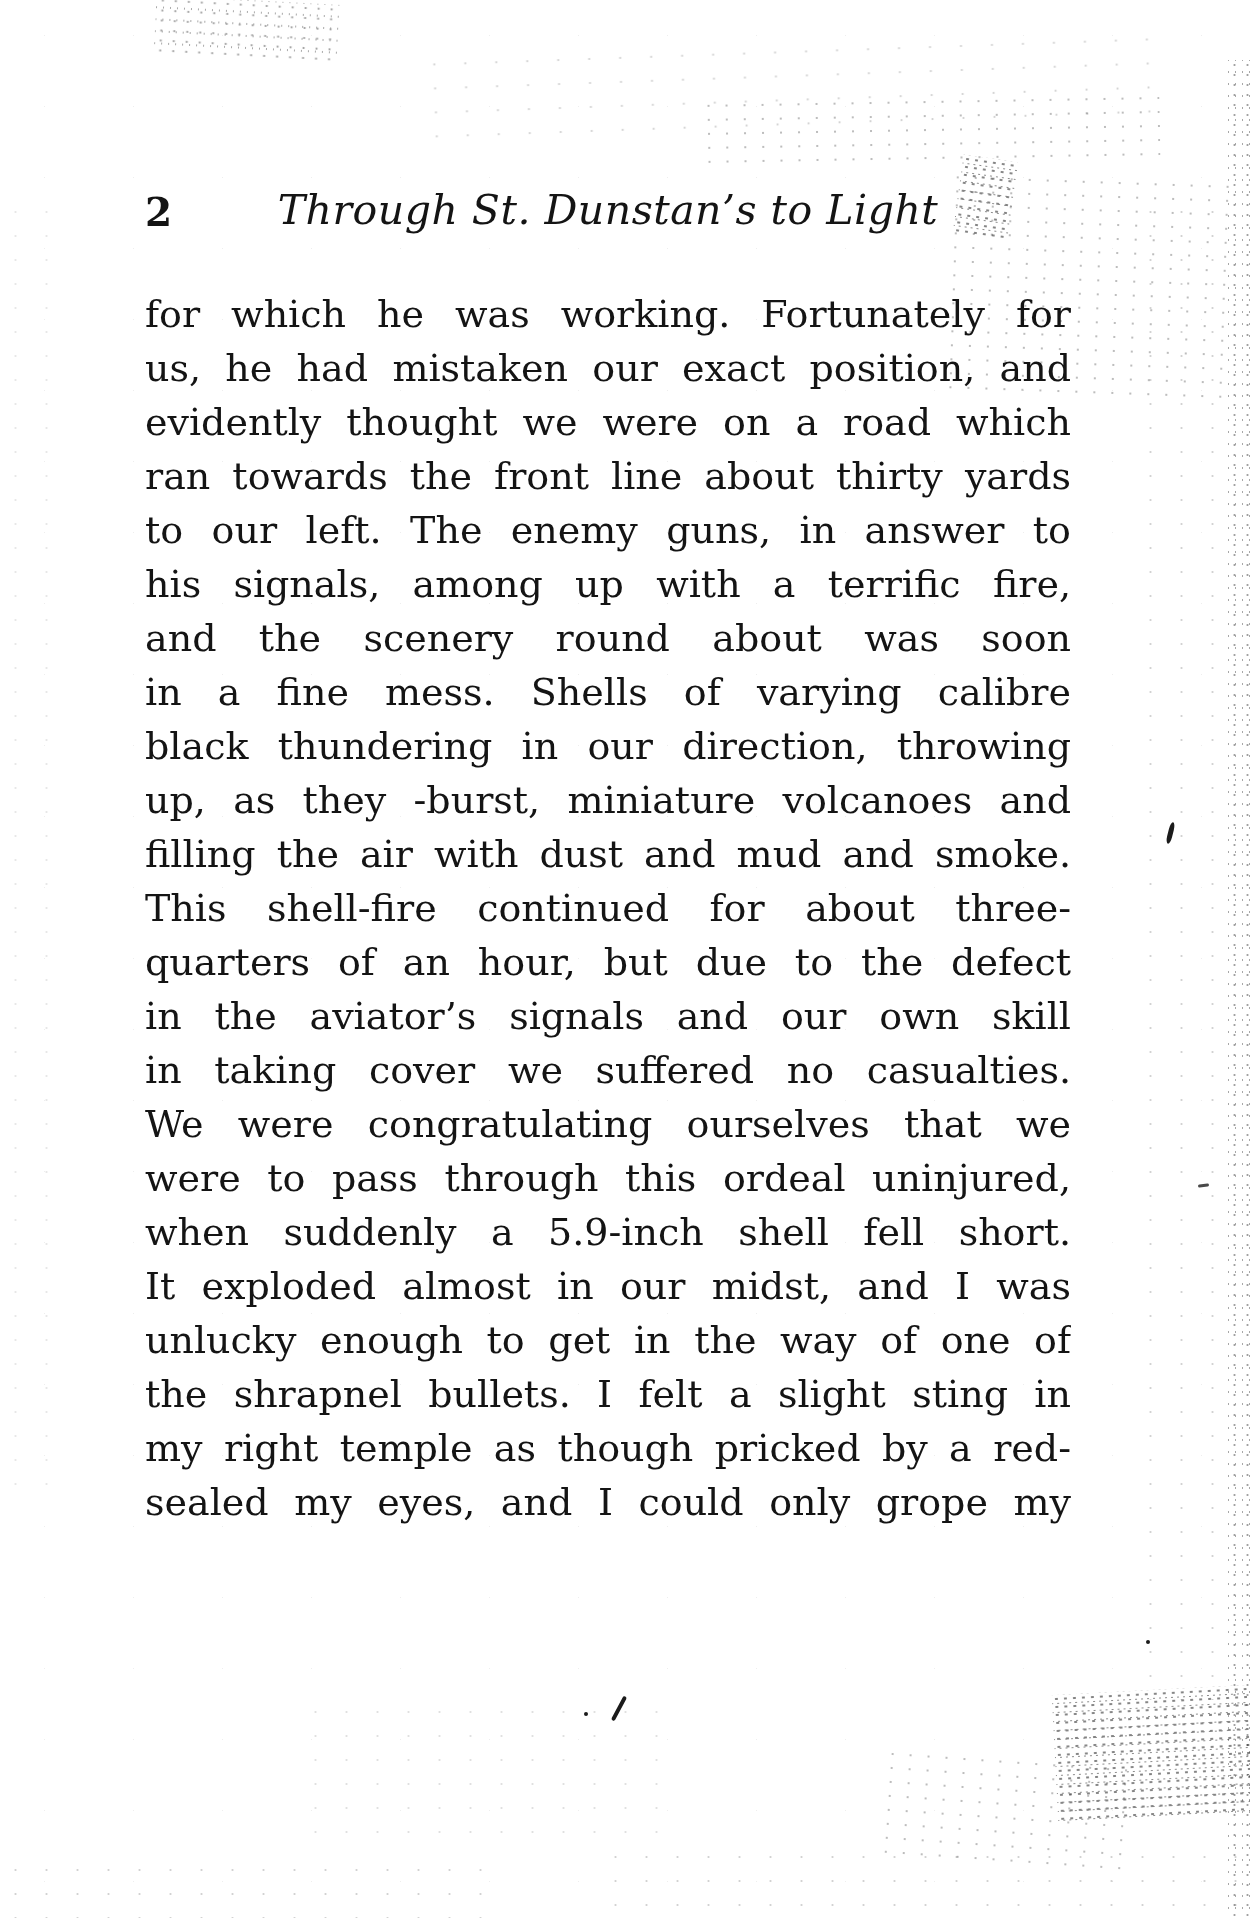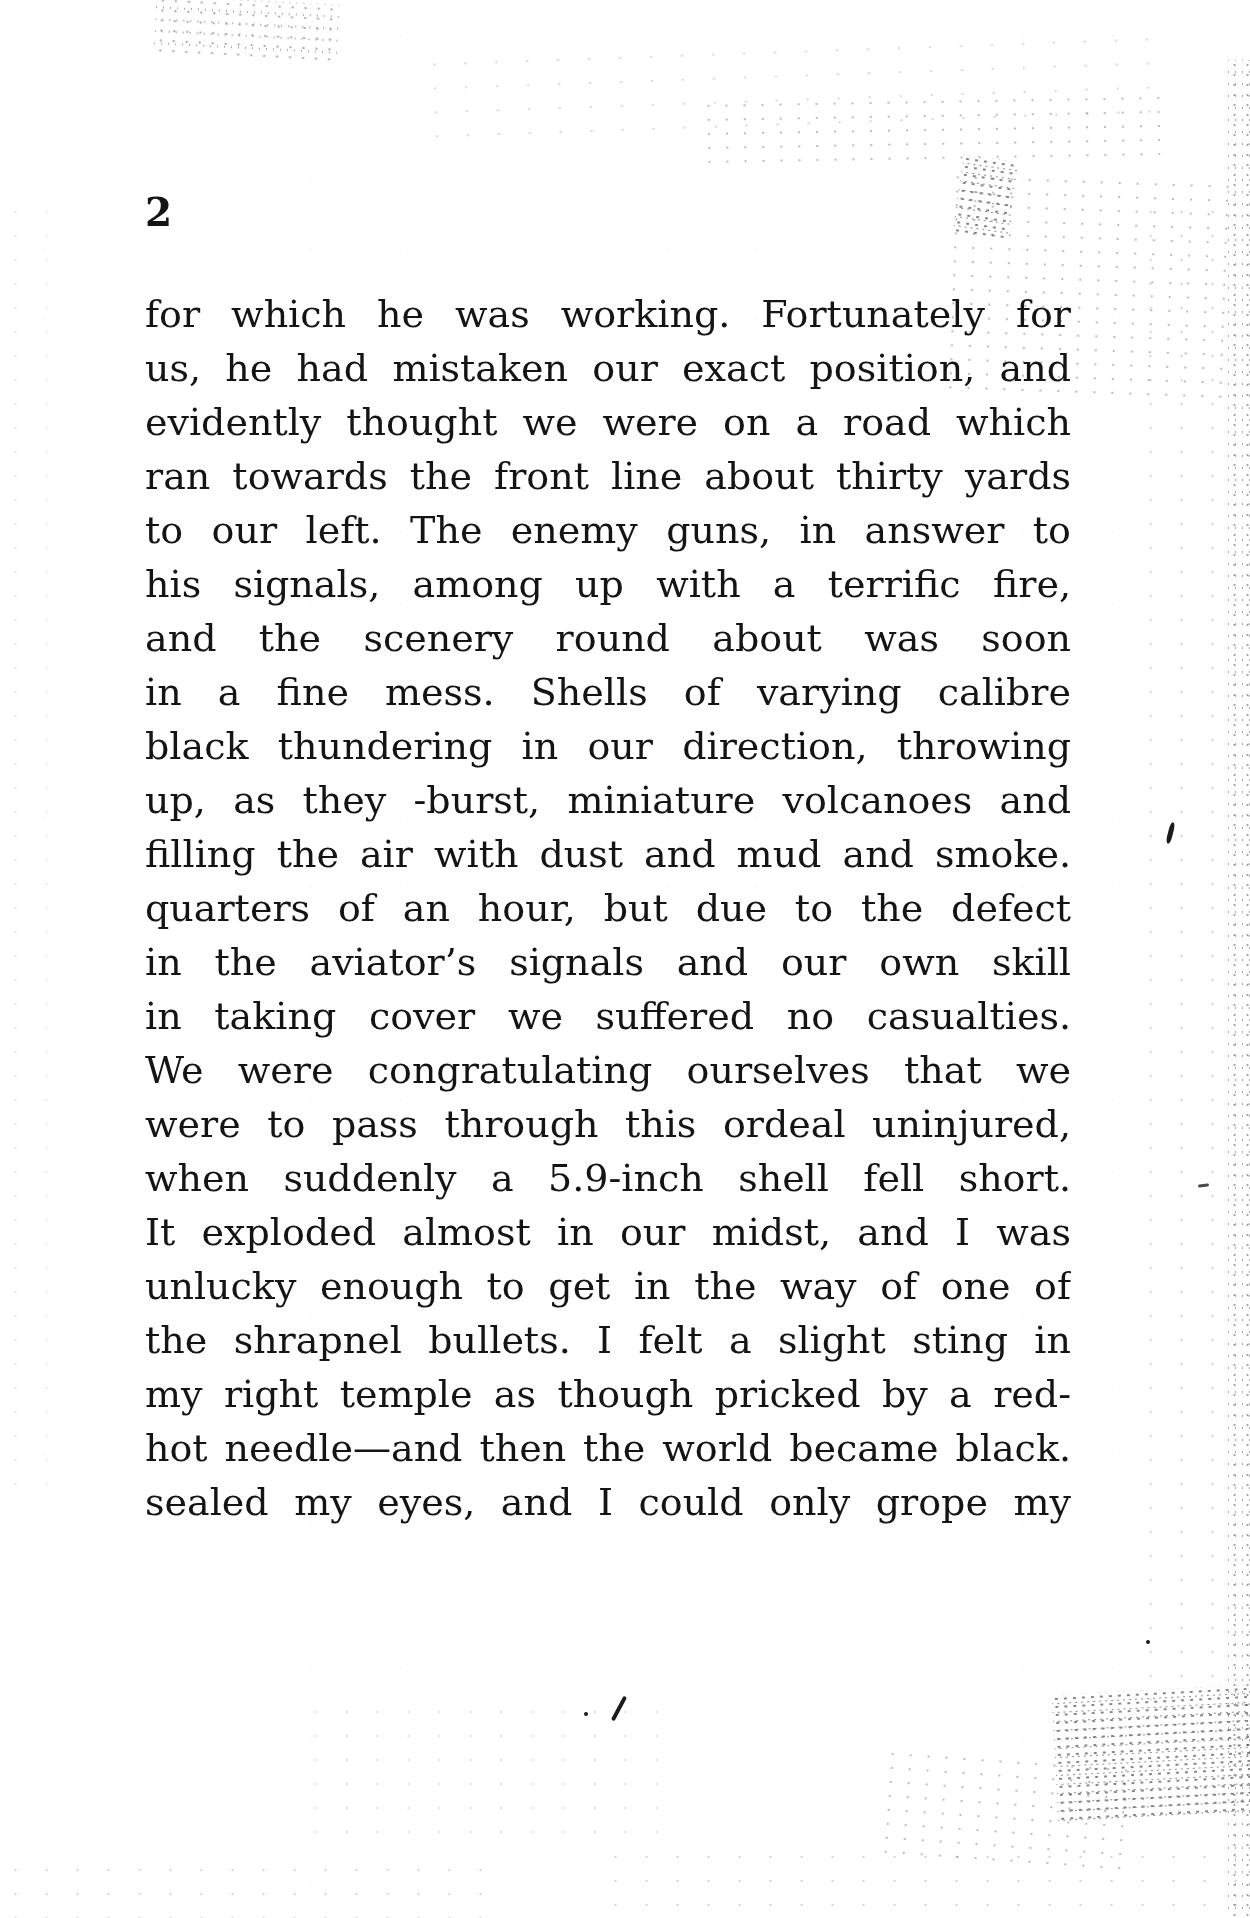--- a/index.html
+++ b/index.html
@@ -84,45 +84,46 @@
   .ink-dash { width: 11px; height: 3px; border-radius: 2px; transform: rotate(-8deg); opacity: .8; }
   .ink-dot { width: 4px; height: 4px; border-radius: 50%; }
 </style>
 </head>
 <body>
 
 <div class="page">
 
   <header class="running-head">
     <span class="pagenum">2</span>
+    <span class="running-title">Through St. Dunstan’s to Light</span>
   </header>
 
   <main class="body-text">
     <div class="line">for which he was working.  Fortunately for</div>
     <div class="line">us, he had mistaken our exact position, and</div>
     <div class="line">evidently thought we were on a road which</div>
     <div class="line">ran towards the front line about thirty yards</div>
     <div class="line">to our left.  The enemy guns, in answer to</div>
     <div class="line">his signals, among up with a terrific fire,</div>
     <div class="line">and the scenery round about was soon</div>
     <div class="line">in a fine mess.  Shells of varying calibre</div>
     <div class="line">black thundering in our direction, throwing</div>
     <div class="line">up, as they -burst, miniature volcanoes and</div>
     <div class="line">filling the air with dust and mud and smoke.</div>
+    <div class="line">This shell-fire continued for about three-</div>
     <div class="line">quarters of an hour, but due to the defect</div>
     <div class="line">in the aviator’s signals and our own skill</div>
     <div class="line">in taking cover we suffered no casualties.</div>
     <div class="line">We were congratulating ourselves that we</div>
     <div class="line">were to pass through this ordeal uninjured,</div>
     <div class="line">when suddenly a 5.9-inch shell fell short.</div>
     <div class="line">It exploded almost in our midst, and I was</div>
     <div class="line">unlucky enough to get in the way of one of</div>
     <div class="line">the shrapnel bullets.  I felt a slight sting in</div>
     <div class="line">my right temple as though pricked by a red-</div>
-    <div class="line">hot needle—and then the world became black.</div>
     <div class="line">sealed my eyes, and I could only grope my</div>
   </main>
 
   <div class="noise nm" style="left:155px; top:0;    width:185px; height:58px;  transform:rotate(3deg);"></div>
   <div class="noise nu" style="left:420px; top:40px; width:740px; height:105px; transform:rotate(-2deg);"></div>
   <div class="noise ns" style="left:700px; top:95px; width:460px; height:70px;  transform:rotate(-1deg);"></div>
   <div class="noise nd" style="left:958px; top:158px;width:55px;  height:78px;  transform:rotate(8deg);"></div>
   <div class="noise ns" style="left:945px; top:175px;width:285px; height:225px; transform:rotate(2deg);"></div>
   <div class="noise nm" style="left:1228px;top:60px; width:22px;  height:1858px;"></div>
   <div class="noise nu" style="left:1135px;top:200px;width:95px;  height:1500px;"></div>

